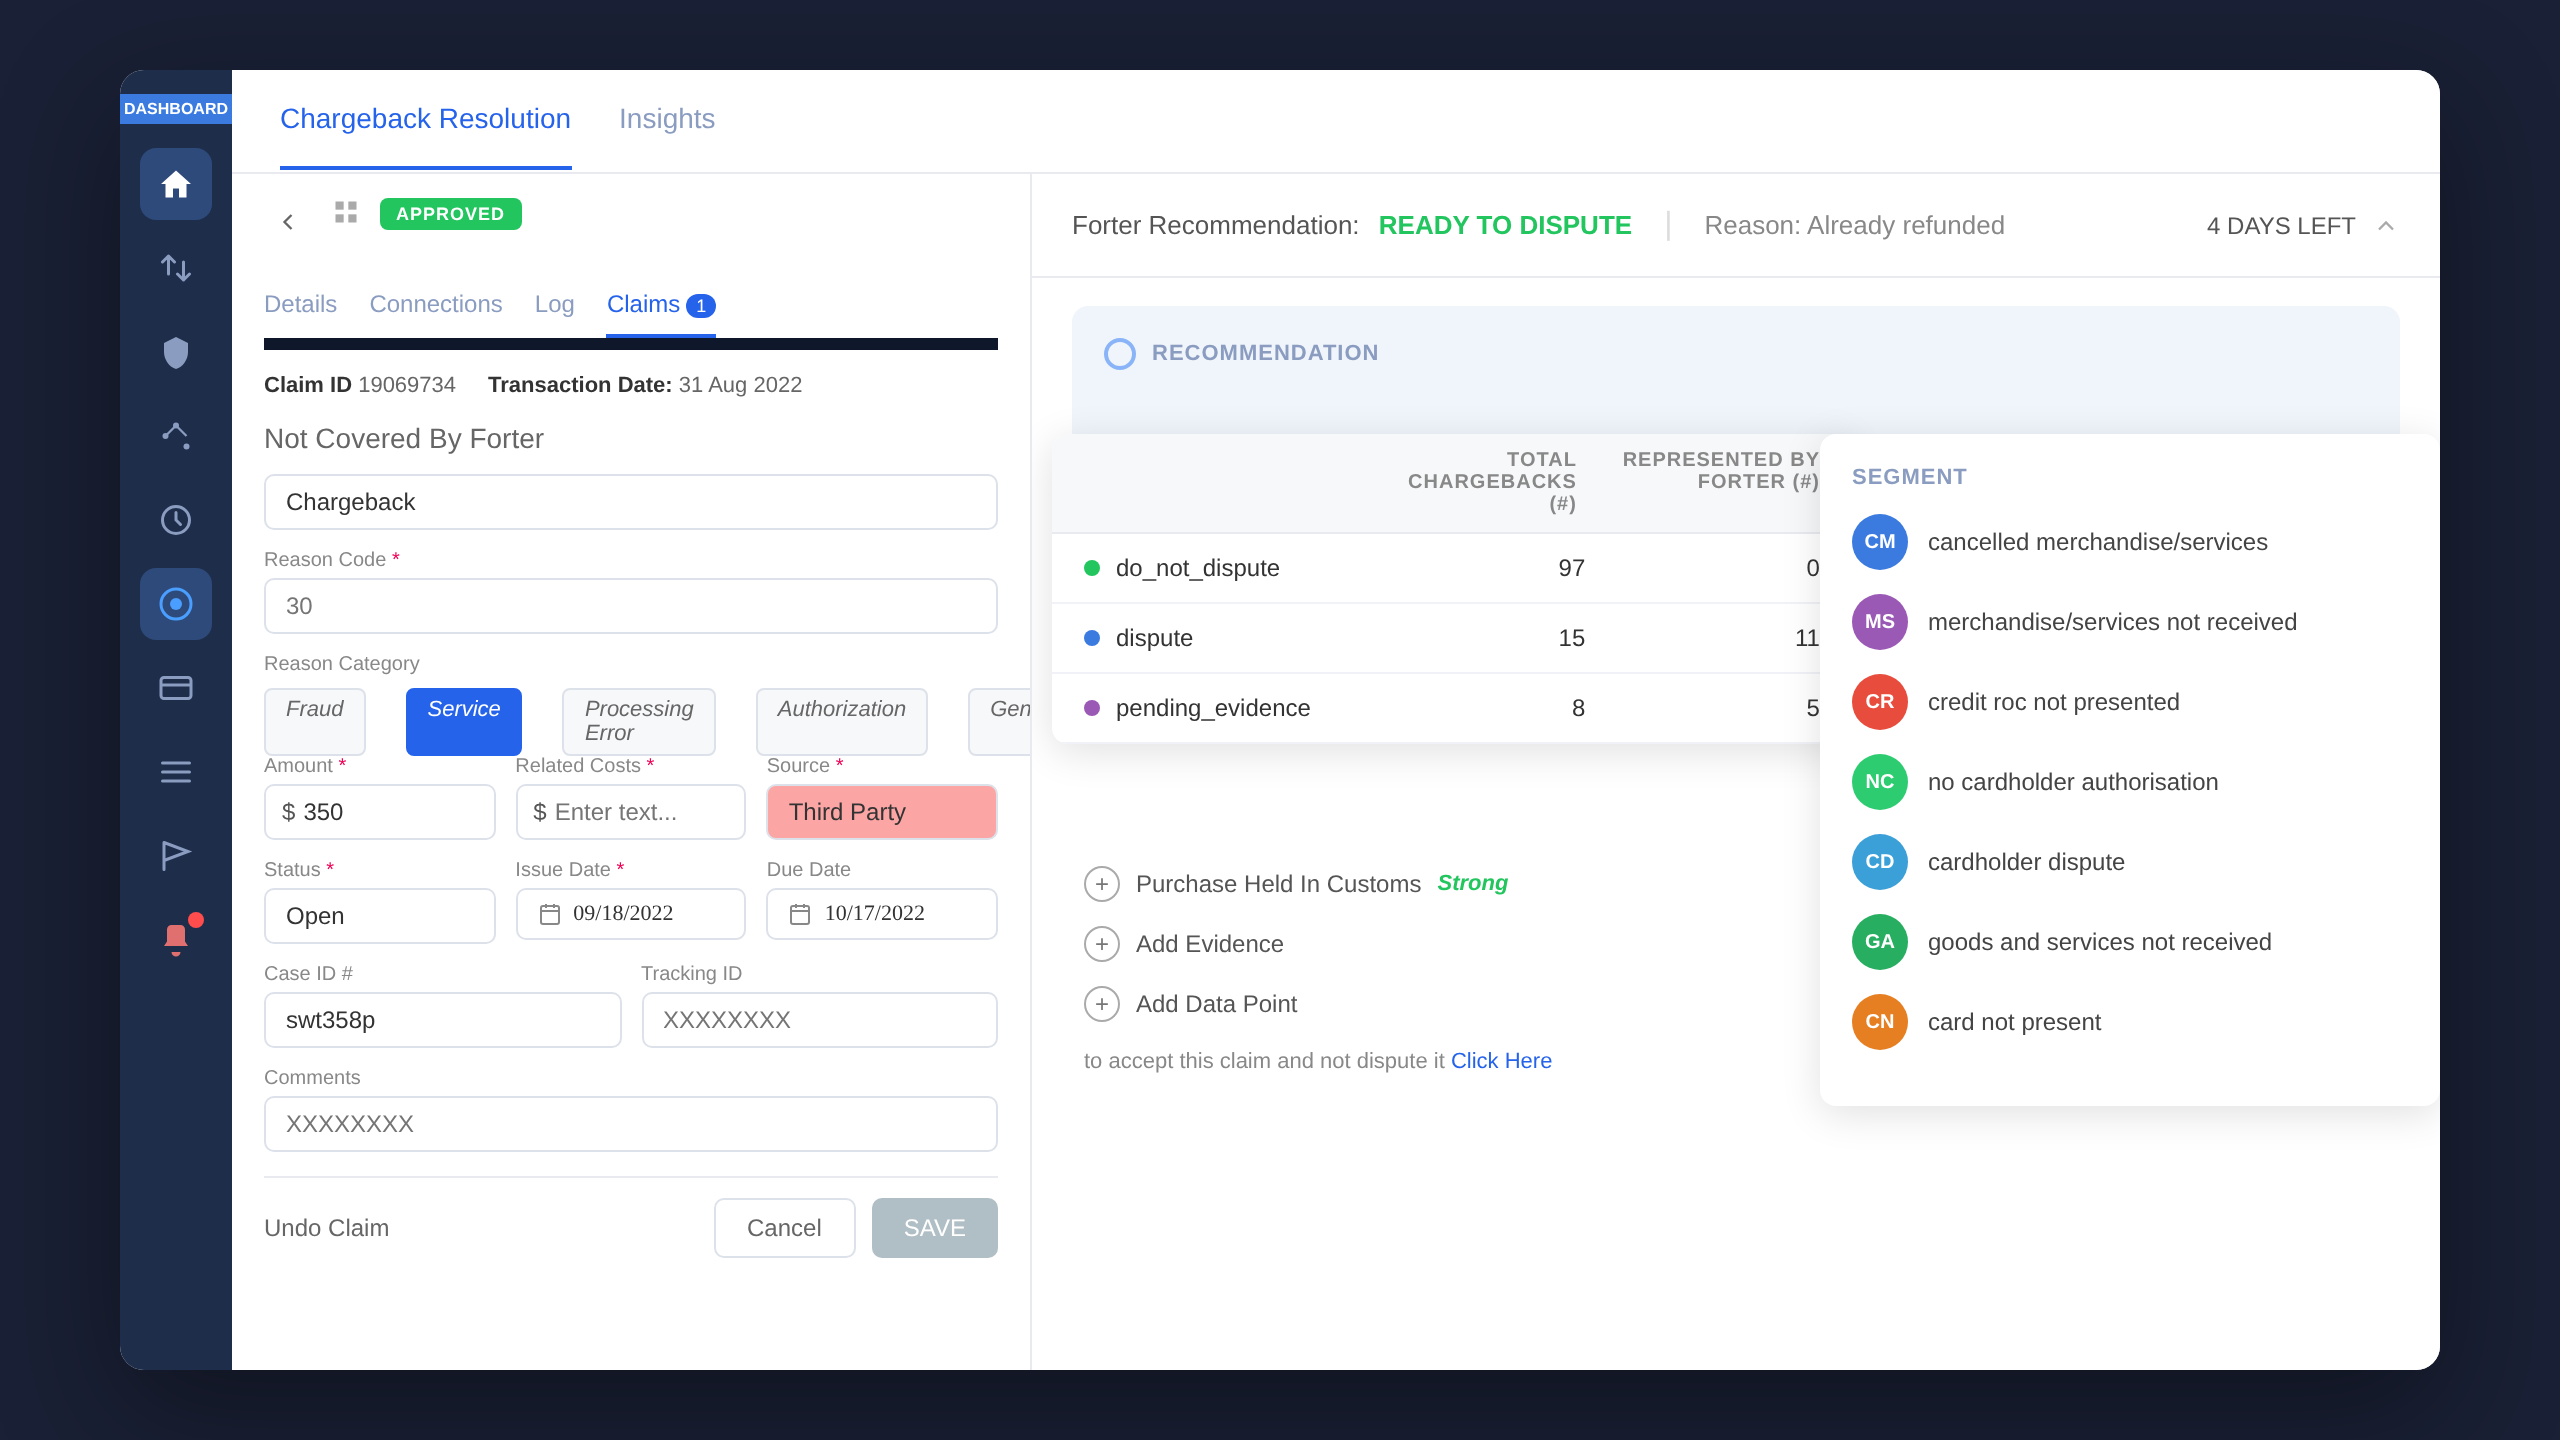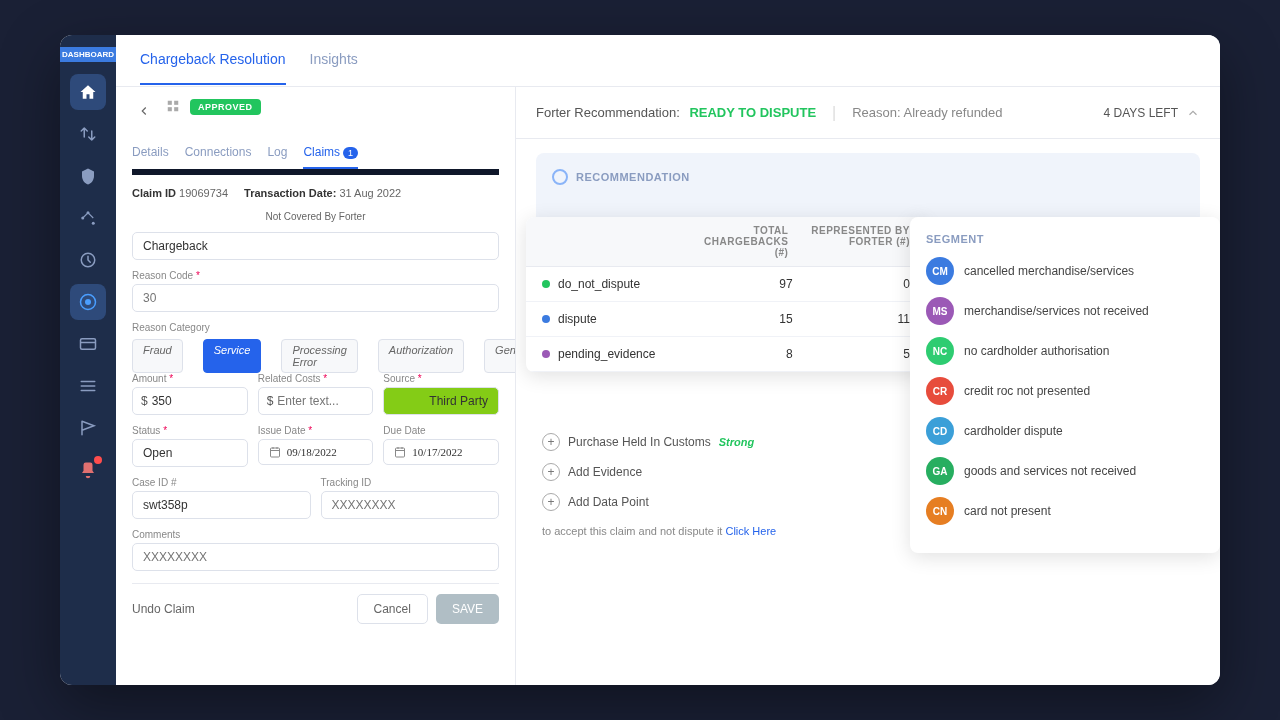--- a/index.html
+++ b/index.html
@@ -169,24 +169,23 @@
       gap: 16px;
       margin-bottom: 12px;
       font-size: 11px;
       color: #666;
     }
     .claim-info-row span strong {
       color: #333;
     }
     
     .not-covered-label {
-      font-size: 10px;
+      font-size: 14px;
       color: #666;
       margin-bottom: 10px;
-      text-align: center;
     }
     .form-row {
       display: flex;
       gap: 10px;
       margin-bottom: 10px;
     }
     .form-field {
       flex: 1;
     }
     .form-label {
@@ -242,23 +241,22 @@
       background: #2563eb;
       color: #fff;
       border-color: #2563eb;
     }
     .source-third-party {
       padding: 6px 10px;
       border: 1px solid #dde1ea;
       border-radius: 5px;
       font-size: 12px;
       color: #333;
-      background: #84cc16;
+      background: #fca5a5;
       width: 100%;
-      text-align: right;
     }
     .date-input {
       padding: 6px 10px;
       border: 1px solid #dde1ea;
       border-radius: 5px;
       font-size: 12px;
       color: #333;
       background: #fff;
       width: 100%;
       display: flex;
@@ -784,26 +782,26 @@
           <div class="segment-title">SEGMENT</div>
           <div class="segment-item">
             <div class="segment-avatar" style="background:#3b7be0;">CM</div>
             <span class="segment-label">cancelled merchandise/services</span>
           </div>
           <div class="segment-item">
             <div class="segment-avatar" style="background:#9b59b6;">MS</div>
             <span class="segment-label">merchandise/services not received</span>
           </div>
           <div class="segment-item">
+            <div class="segment-avatar" style="background:#e74c3c;">CR</div>
+            <span class="segment-label">credit roc not presented</span>
+          </div>
+          <div class="segment-item">
             <div class="segment-avatar" style="background:#2ecc71;">NC</div>
             <span class="segment-label">no cardholder authorisation</span>
-          </div>
-          <div class="segment-item">
-            <div class="segment-avatar" style="background:#e74c3c;">CR</div>
-            <span class="segment-label">credit roc not presented</span>
           </div>
           <div class="segment-item">
             <div class="segment-avatar" style="background:#3b9fd8;">CD</div>
             <span class="segment-label">cardholder dispute</span>
           </div>
           <div class="segment-item">
             <div class="segment-avatar" style="background:#27ae60;">GA</div>
             <span class="segment-label">goods and services not received</span>
           </div>
           <div class="segment-item">

